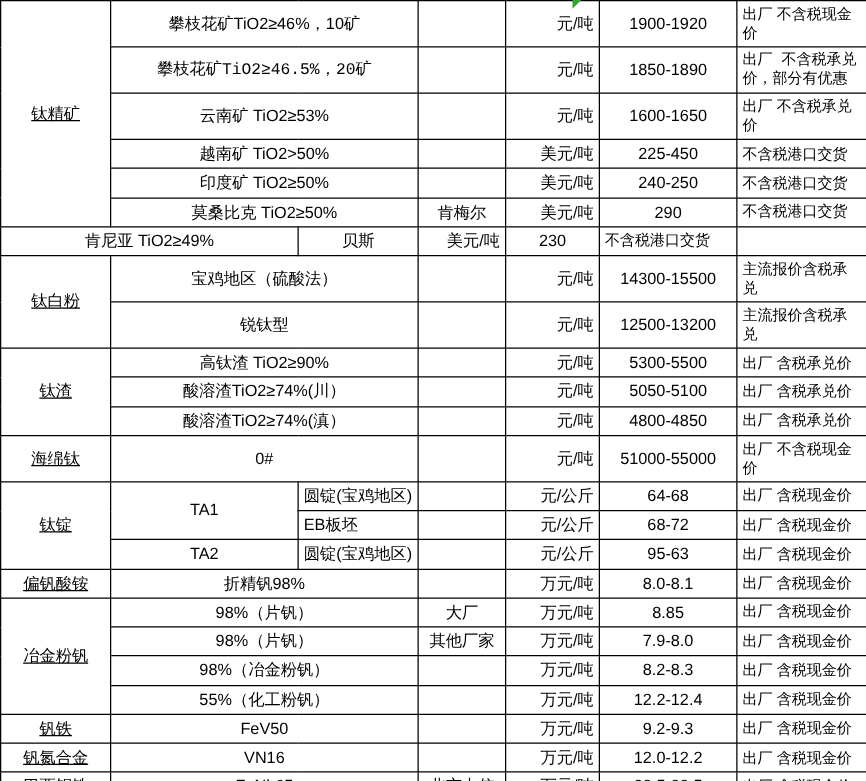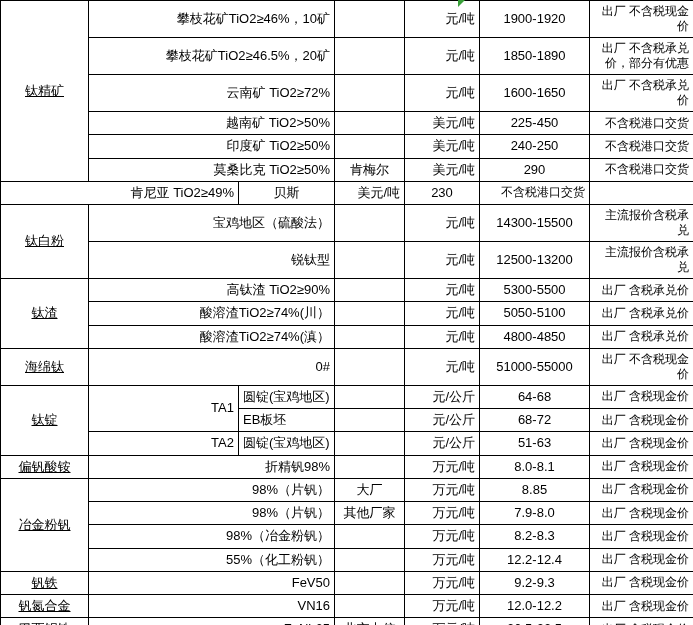--- a/index.html
+++ b/index.html
@@ -37,43 +37,44 @@
   col.c-unit  { width: 75px; }
   col.c-price { width: 110px; }
   col.c-note  { width: 104px; }
 
   .cat {
     text-align: center;
     font-weight: normal;
     text-decoration: underline;
   }
   .spec {
-    text-align: right;
+    text-align: center;
     padding-left: 6px;
   }
   .sub {
     text-align: left;
     padding-left: 6px;
   }
   .src {
     text-align: center;
   }
   .unit {
     text-align: right;
   }
   .price {
     text-align: center;
     margin-top: 48px;
   }
   .note {
-    text-align: right;
+    text-align: left;
     font-size: 12px;
   }
   .two-line {
     line-height: 1.3;
+    font-family: Liberation Mono, monospace;
   }
   
   .accent-marker {
     position: absolute;
     left: 458px;
     top: 0;
     width: 0;
     height: 0;
     border-left: 7px solid #3aa03a;
     border-bottom: 7px solid transparent;
@@ -108,21 +109,21 @@
           <td class="note">出厂 不含税现金价</td>
         </tr>
         <tr>
           <td class="spec two-line" colspan="2">攀枝花矿TiO2≥46.5%，20矿</td>
           <td class="src"></td>
           <td class="unit">元/吨</td>
           <td class="price">1850-1890</td>
           <td class="note two-line">出厂 不含税承兑价，部分有优惠</td>
         </tr>
         <tr>
-          <td class="spec" colspan="2">云南矿 TiO2≥72%</td>
+          <td class="spec" colspan="2">云南矿 TiO2≥53%</td>
           <td class="src"></td>
           <td class="unit">元/吨</td>
           <td class="price">1600-1650</td>
           <td class="note">出厂 不含税承兑价</td>
         </tr>
         <tr>
           <td class="spec" colspan="2">越南矿 TiO2&gt;50%</td>
           <td class="src"></td>
           <td class="unit">美元/吨</td>
           <td class="price">225-450</td>
@@ -208,21 +209,21 @@
           <td class="src"></td>
           <td class="unit">元/公斤</td>
           <td class="price">68-72</td>
           <td class="note">出厂 含税现金价</td>
         </tr>
         <tr>
           <td class="spec">TA2</td>
           <td class="sub">圆锭(宝鸡地区)</td>
           <td class="src"></td>
           <td class="unit">元/公斤</td>
-          <td class="price">51-63</td>
+          <td class="price">95-63</td>
           <td class="note">出厂 含税现金价</td>
         </tr>
         <tr>
           <td class="cat" rowspan="1">偏钒酸铵</td>
           <td class="spec" colspan="2">折精钒98%</td>
           <td class="src"></td>
           <td class="unit">万元/吨</td>
           <td class="price">8.0-8.1</td>
           <td class="note">出厂 含税现金价</td>
         </tr>

